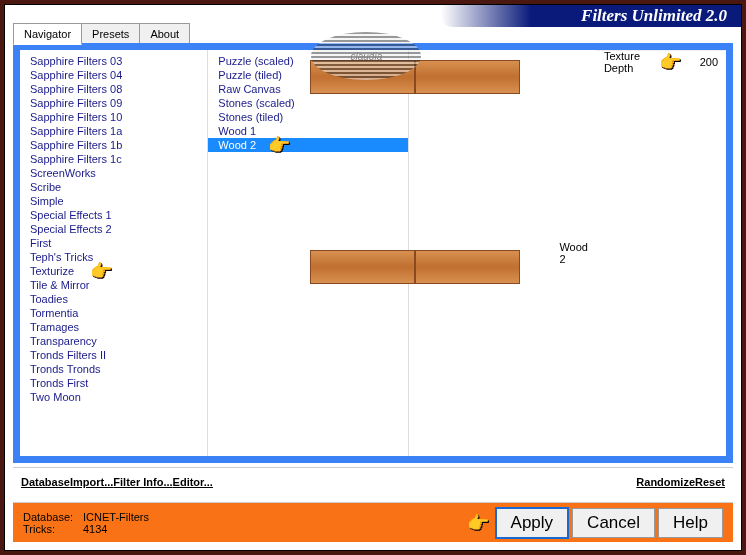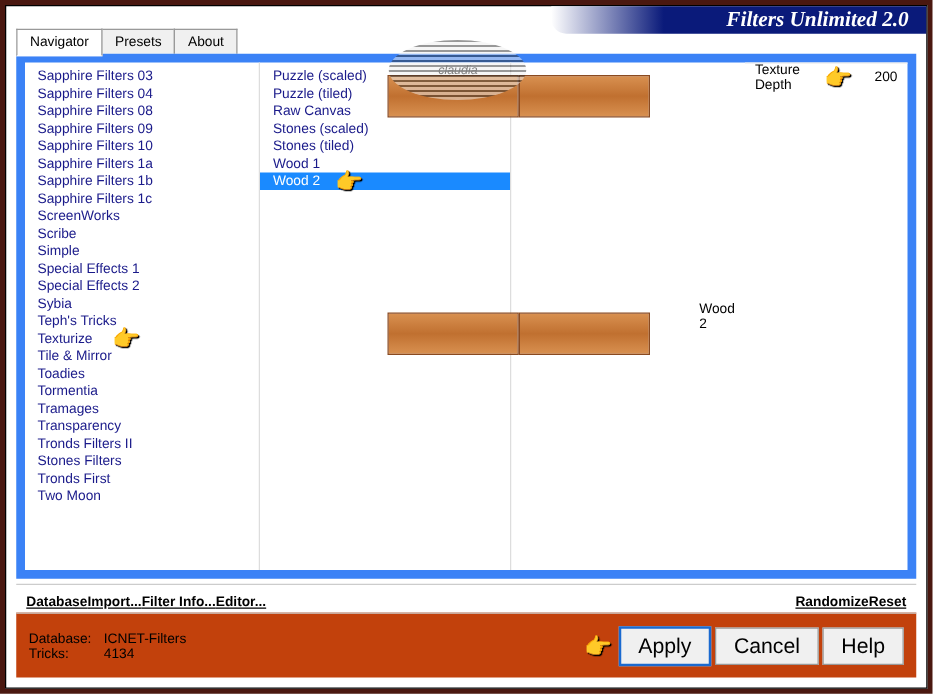--- a/index.html
+++ b/index.html
@@ -31,21 +31,21 @@
 .woodseg { position: absolute; height: 34px; background: linear-gradient(#d89050, #c07030, #d89050); border: 1px solid #8a4a20; }
 .filterlabel { display: flex; align-items: center; padding: 4px 8px; font-size: 11px; position: relative; }
 .watermark { width: 110px; height: 48px; opacity: .5; position: absolute; left: -110px; top: -18px; background: repeating-linear-gradient(#333 0, #333 2px, #eee 2px, #eee 4px); border-radius: 50%; display: flex; align-items: center; justify-content: center; font-size: 10px; color: #000; font-style: italic; }
 .slider-row { display: flex; align-items: center; padding: 3px 8px; font-size: 11px; border-top: 1px solid #eee; height: 22px; position: relative; gap: 48px; }
 .slider-label { flex: 1; }
 .slider-val { width: 30px; text-align: right; }
 .blankrow { height: 22px; border-top: 1px solid #eee; }
 .bottombar { position: absolute; left: 8px; right: 8px; top: 462px; height: 28px; border-top: 1px solid #ccc; display: flex; align-items: center; padding: 0 8px; font-size: 11px; }
 .linkbtn { text-decoration: underline; cursor: pointer; font-weight: bold; }
 .spacer { flex: 1; }
-.status { position: absolute; left: 8px; bottom: 8px; right: 8px; height: 52px; background: #c2410c; border-top: 1px solid #ccc; display: flex; align-items: center; padding: 0 10px; font-size: 11px; }
+.status { position: absolute; left: 8px; bottom: 8px; right: 8px; height: 40px; background: #f97316; border-top: 1px solid #ccc; display: flex; align-items: center; padding: 0 10px; font-size: 11px; }
 .status-left { flex: 1; }
 .status-row { display: flex; gap: 6px; }
 .status-lbl { width: 54px; }
 .btn { padding: 4px 14px; font-size: 17px; background: #f0f0f0; border: 1px solid #999; cursor: pointer; margin-left: 3px; }
 .btn.primary { border: 2px solid #1a6ad0; }
 .hand { position: absolute; font-size: 18px; filter: drop-shadow(1px 1px 0 #000); pointer-events: none; z-index: 10; }
 </style>
 </head>
 <body>
 
@@ -70,30 +70,30 @@
           <div class="item">Sapphire Filters 09</div>
           <div class="item">Sapphire Filters 10</div>
           <div class="item">Sapphire Filters 1a</div>
           <div class="item">Sapphire Filters 1b</div>
           <div class="item">Sapphire Filters 1c</div>
           <div class="item">ScreenWorks</div>
           <div class="item">Scribe</div>
           <div class="item">Simple</div>
           <div class="item">Special Effects 1</div>
           <div class="item">Special Effects 2</div>
-          <div class="item">Sybia</div>
+          <div class="item">First</div>
           <div class="item">Teph's Tricks</div>
           <div class="item">Texturize<span class="hand" style="left: 70px; top: -4px;">👉</span></div>
           <div class="item">Tile &amp; Mirror</div>
           <div class="item">Toadies</div>
           <div class="item">Tormentia</div>
           <div class="item">Tramages</div>
           <div class="item">Transparency</div>
           <div class="item">Tronds Filters II</div>
-          <div class="item">Stones Filters</div>
+          <div class="item">Tronds Tronds</div>
           <div class="item">Tronds First</div>
           <div class="item">Two Moon</div>
         </div>
     </div>
 
     <div class="col2">
       <div class="list" id="list2">
           <div class="item">Puzzle (scaled)</div>
           <div class="item">Puzzle (tiled)</div>
           <div class="item">Raw Canvas</div>

